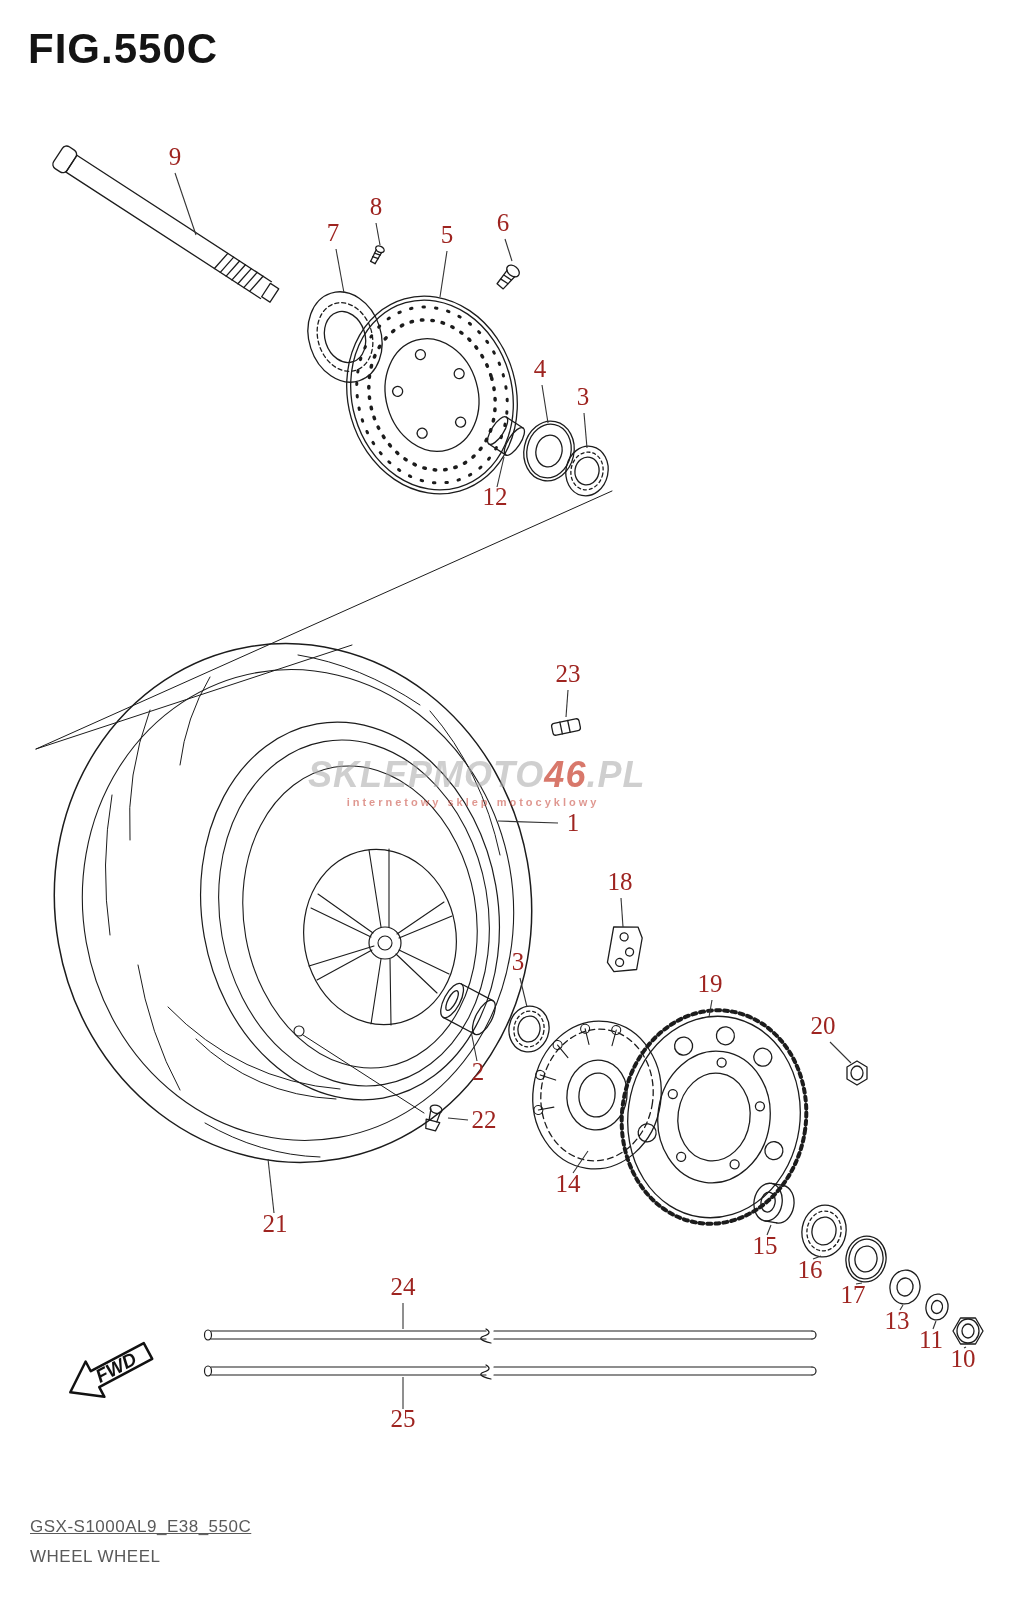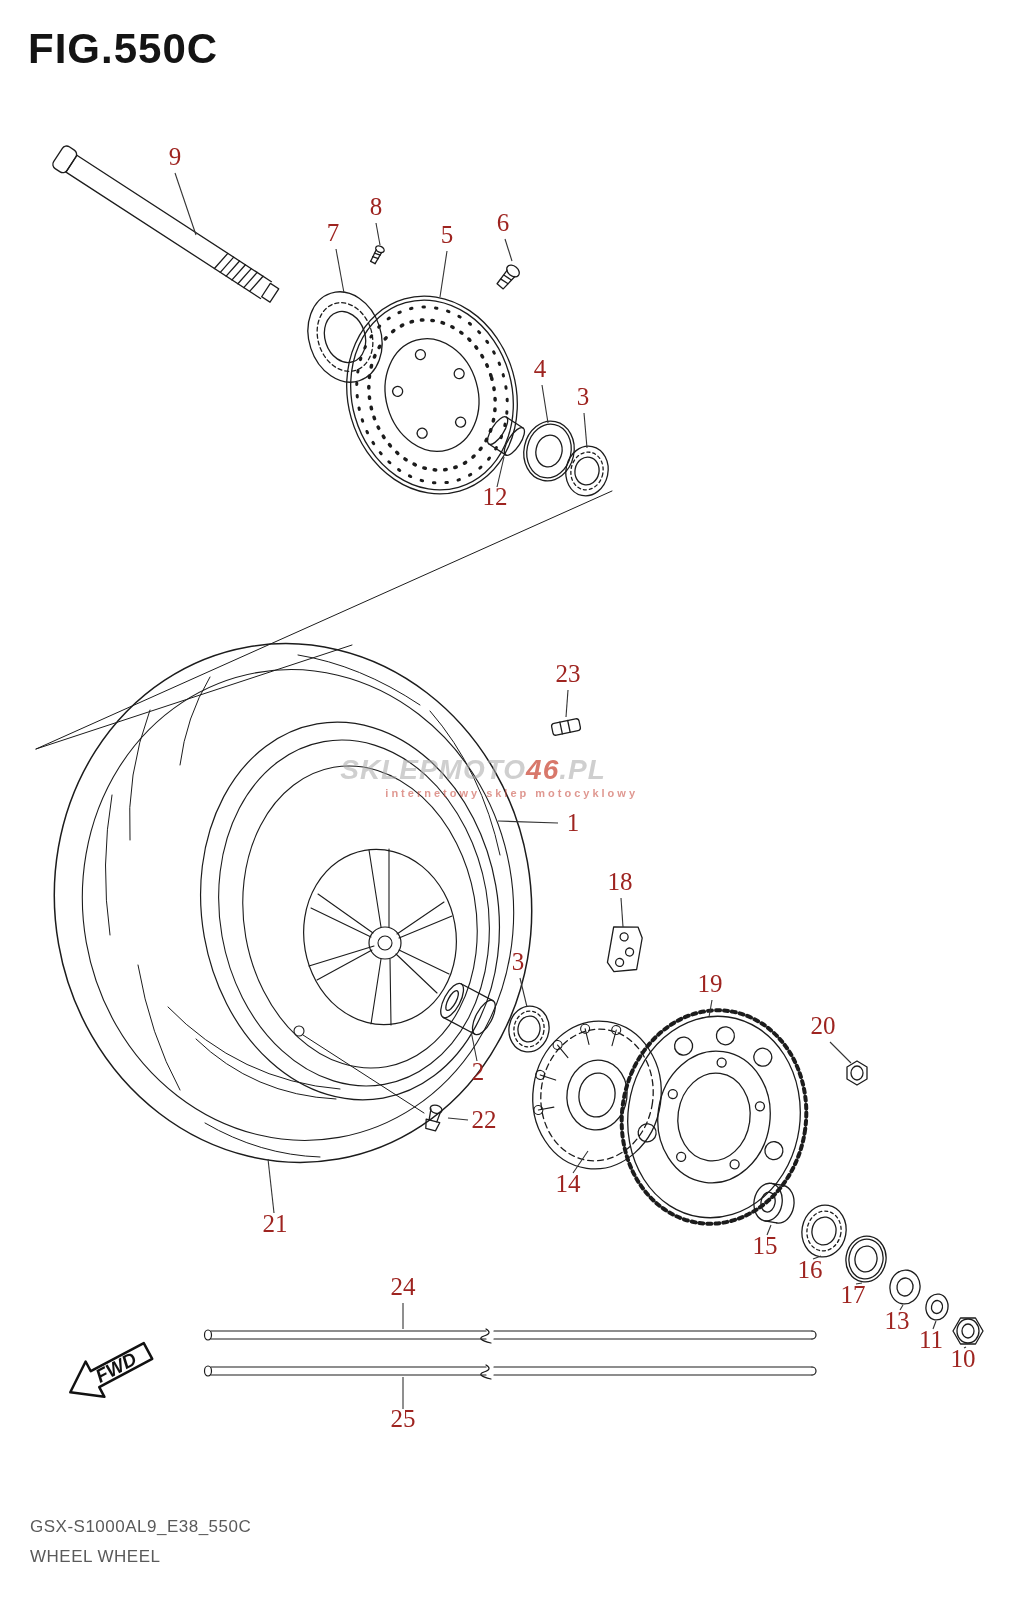--- a/index.html
+++ b/index.html
@@ -13,37 +13,36 @@
     position:absolute; left:28px; top:20px;
     font-size:42px; font-weight:bold; color:#141414;
     letter-spacing:1px; font-family:"Liberation Sans", sans-serif;
   }
   svg.drawing { position:absolute; left:0; top:0; }
   .watermark {
     position:absolute; left:308px; top:750px; width:330px;
     text-align:center; pointer-events:none; line-height:1.1;
   }
   .wm-main {
-    font-size:28px; font-weight:bold; font-style:italic;
+    font-size:36px; font-weight:bold; font-style:italic;
     letter-spacing:1px; white-space:nowrap;
     color:rgba(168,168,168,0.55);
     text-align:center;
   }
   .wm-main .wm-accent { color:rgba(200,62,44,0.70); }
   .wm-tag {
     margin-top:1px; font-size:11px; font-weight:bold;
     letter-spacing:3px; color:rgba(196,66,52,0.55);
     white-space:nowrap;
-    text-align:right;
   }
   .footer {
     position:absolute; left:30px; top:1512px;
     color:#5a5a5a; font-size:17px; letter-spacing:0.5px;
   }
-  .footer .footer-code { margin-bottom:10px; }
+  .footer .footer-code { margin-bottom:10px;text-decoration:underline; }
 </style>
 </head>
 <body>
 
 <div class="page">
 
   <h1 class="fig-title">FIG.550C</h1>
 
   <svg class="drawing" width="1036" height="1600" viewBox="0 0 1036 1600" xmlns="http://www.w3.org/2000/svg">
 

